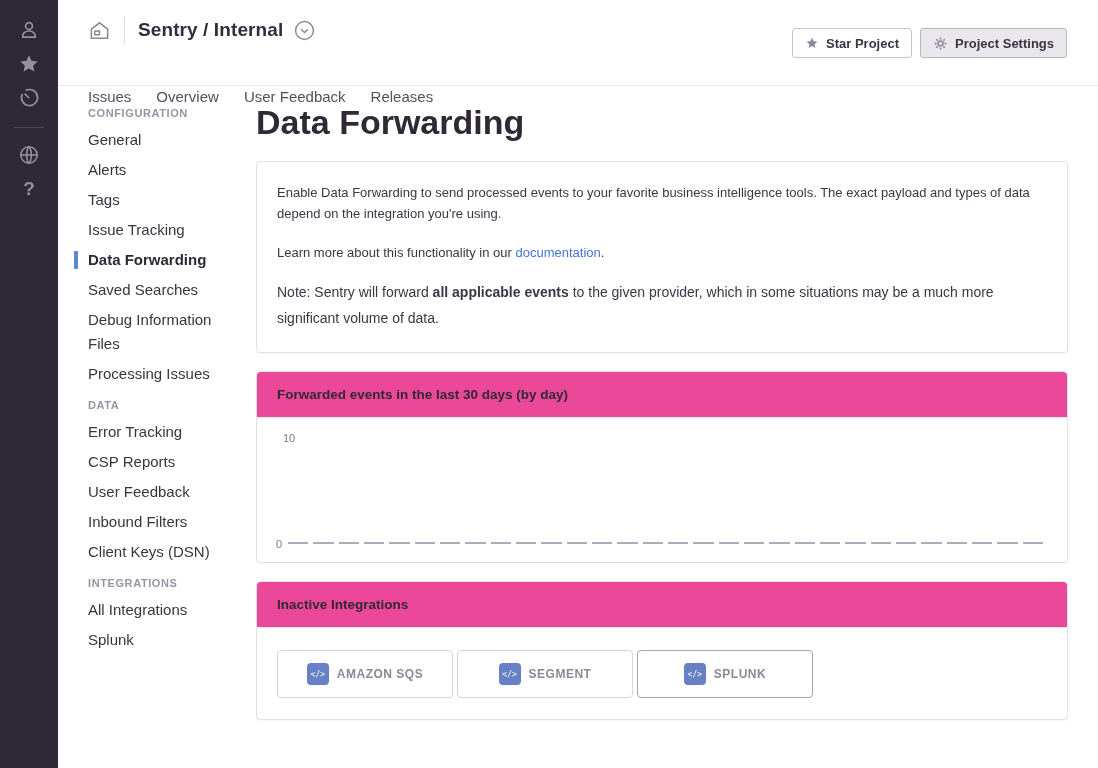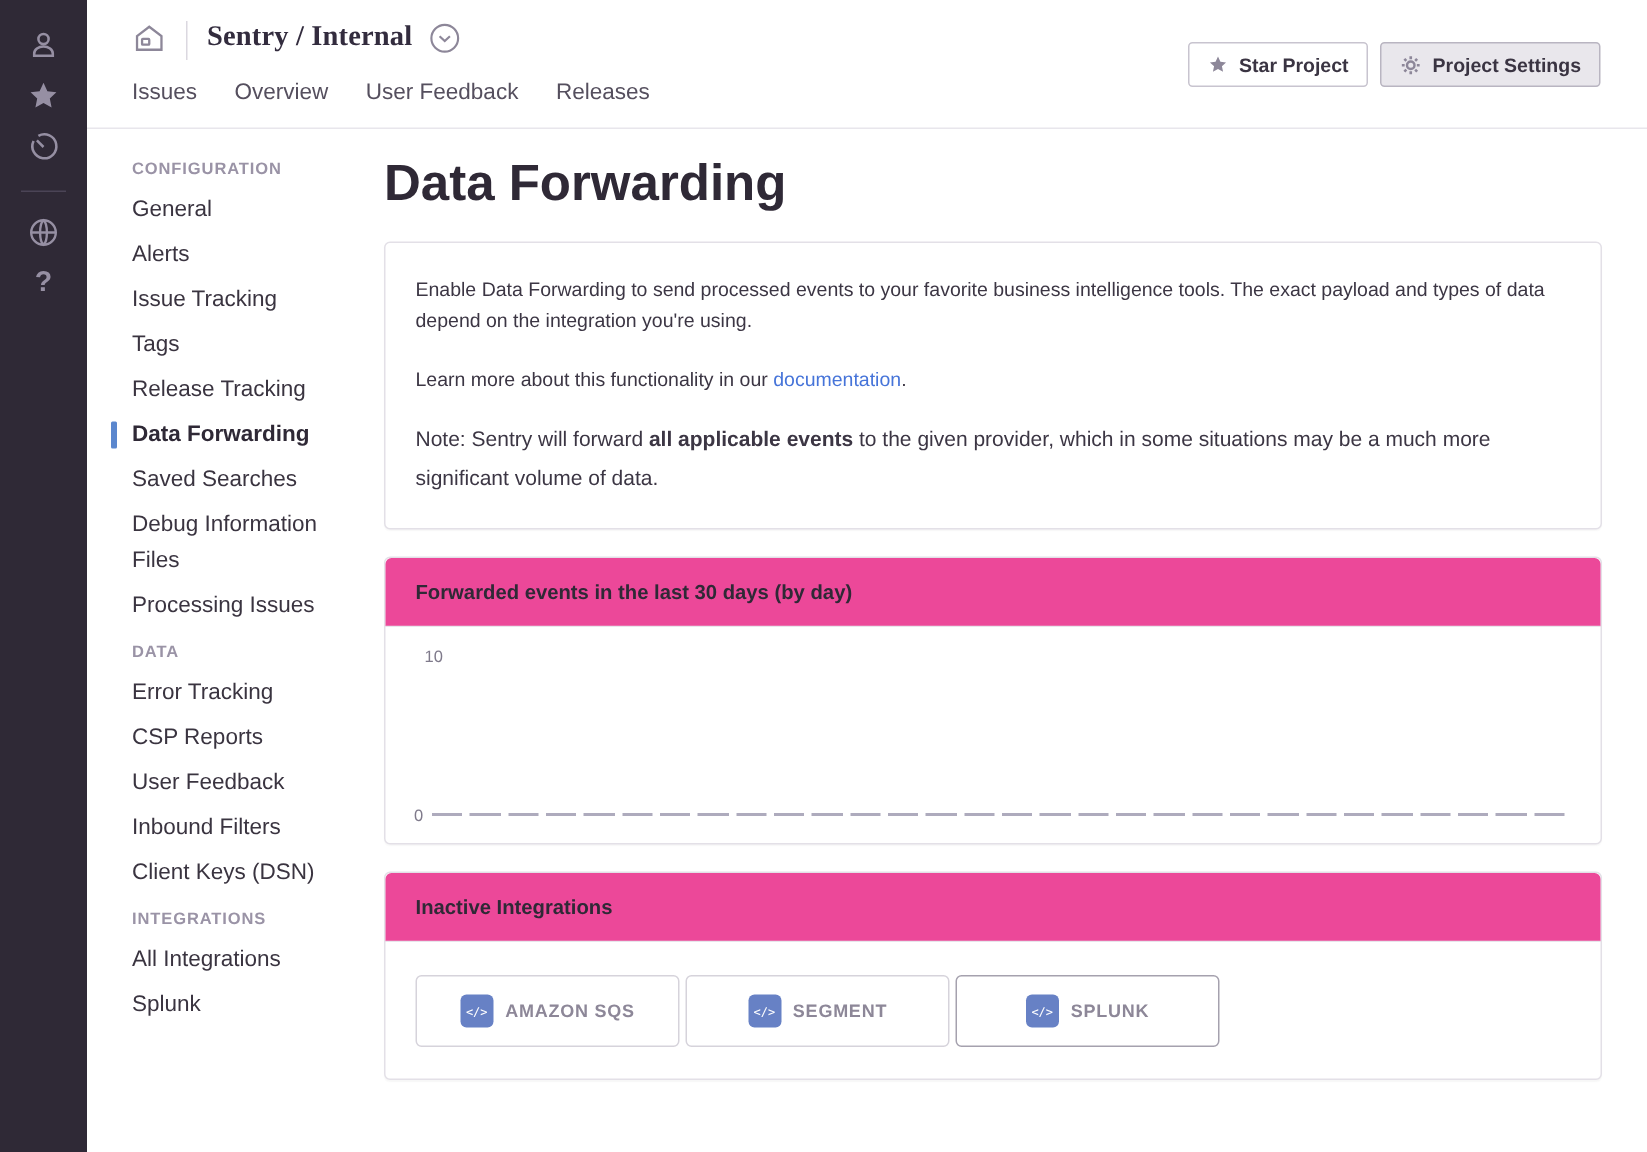--- a/index.html
+++ b/index.html
@@ -14,27 +14,27 @@
     align-items:center; justify-content:center; color:#968fa3; cursor:pointer; background:none; border:none; }
   .rail-divider { width:30px; border-top:1px solid #4b4456; margin:10px 0 12px; }
   .rail-help { font-size:19px; font-weight:700; color:#968fa3; }
 
   
   .right-col { flex:1; display:flex; flex-direction:column; }
 
   
   .top-header { height:86px; min-height:86px; border-bottom:1px solid #e8e6ec;
     position:relative; padding:14px 0 0 30px; background:#fff; }
-  .crumb-row { display:flex; align-items:flex-start; height:32px;font-family:Liberation Serif, serif; }
+  .crumb-row { display:flex; align-items:center; height:32px; }
   .home-icon { color:#8d8799; display:flex; }
   .crumb-divider { width:1px; height:26px; background:#dbd8e0; margin:0 13px; }
   .project-title { font-size:19px; font-weight:700; color:#332c3e; letter-spacing:0.1px; }
   .chev-circle { margin-left:10px; color:#8d8799; display:flex; cursor:pointer; }
   .proj-nav { display:flex; margin-top:7px; }
-  .nav-tab { font-size:15px; color:#554f5e; margin-right:25px; cursor:pointer; text-decoration:none; }
+  .nav-tab { font-size:15px; color:#554f5e; margin-right:25px; cursor:pointer; text-decoration:none;margin-top:35px; }
   .hdr-buttons { position:absolute; right:31px; top:28px; display:flex; gap:8px; }
   .hdr-btn { height:30px; display:inline-flex; align-items:center; padding:0 12px;
     border:1px solid #c8c4cf; border-radius:3px; background:#fff; cursor:pointer;
     font-family:"Liberation Sans", sans-serif; font-size:13px; font-weight:700; color:#3a3442; }
   .hdr-btn .btn-ic { color:#8d8799; margin-right:7px; display:flex; }
   .hdr-btn.pressed { background:#e9e7ec; border-color:#b9b5c1; }
 
   
   .content { display:flex; flex:1; background:#fff; }
   .settings-nav { width:198px; min-width:198px; padding:21px 20px 0 30px; }
@@ -168,23 +168,22 @@
       </div>
     </header>
 
     <div class="content">
 
       <aside class="settings-nav">
           <div class="nav-section">
             <div class="nav-heading">CONFIGURATION</div>
             <div class="nav-item">General</div>
             <div class="nav-item">Alerts</div>
+            <div class="nav-item">Tags</div>
             <div class="nav-item">Issue Tracking</div>
-            <div class="nav-item">Tags</div>
-            <div class="nav-item">Release Tracking</div>
             <div class="nav-item active">Data Forwarding</div>
             <div class="nav-item">Saved Searches</div>
             <div class="nav-item">Debug Information Files</div>
             <div class="nav-item">Processing Issues</div>
           </div>
           <div class="nav-section">
             <div class="nav-heading">DATA</div>
             <div class="nav-item">Error Tracking</div>
             <div class="nav-item">CSP Reports</div>
             <div class="nav-item">User Feedback</div>

